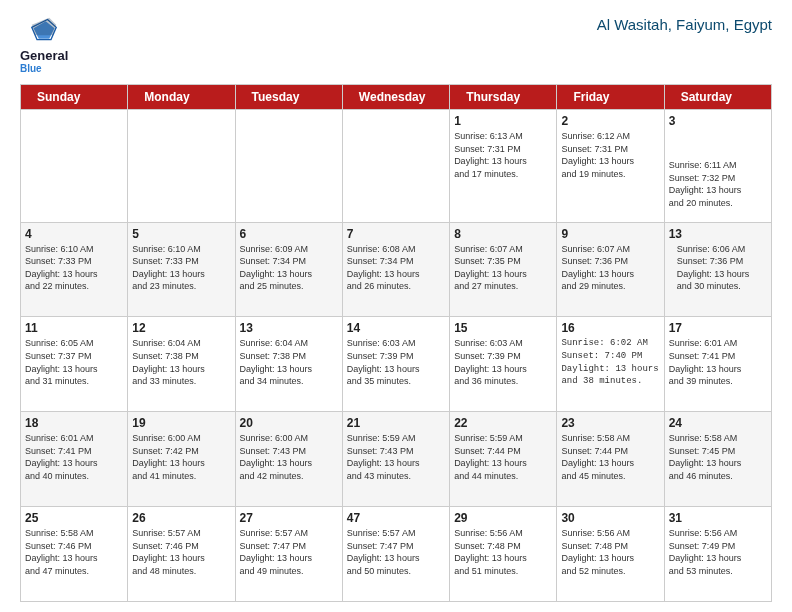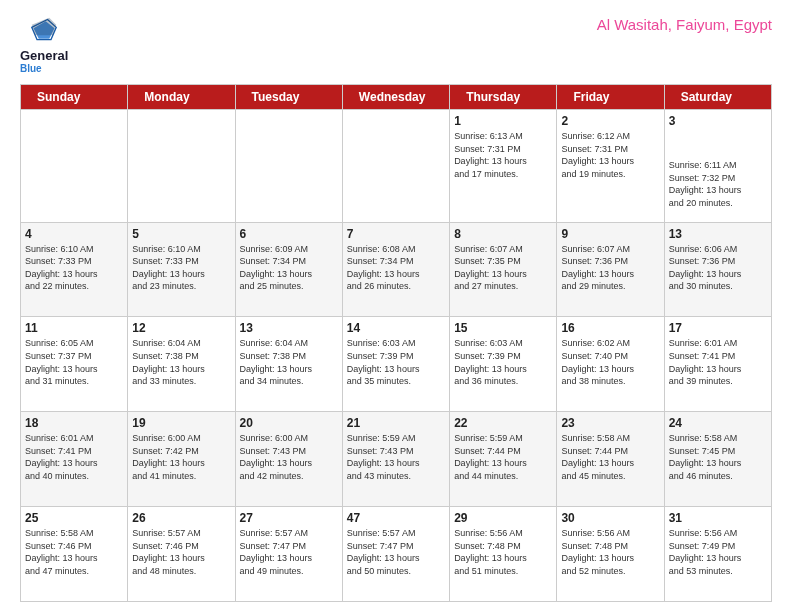--- a/index.html
+++ b/index.html
@@ -37,21 +37,21 @@
       text-align: right;
     }
     .main-title {
       font-size: 32px;
       font-weight: bold;
       color: #1a1a2e;
       line-height: 1.1;
     }
     .subtitle {
       font-size: 15px;
-      color: #ec4899;
+      color: #0c4a6e;
     }
     .calendar {
       flex: 1;
       border: 1px solid #ccc;
       border-collapse: collapse;
       width: 100%;
       table-layout: fixed;
     }
     .calendar thead tr th {
       background-color: #b91c1c;
@@ -189,21 +189,21 @@
           </td>
           <td>
             <div class="day-number">9</div>
             <div class="day-info" style="white-space: pre-line;">Sunrise: 6:07 AM
 Sunset: 7:36 PM
 Daylight: 13 hours
 and 29 minutes.</div>
           </td>
           <td>
             <div class="day-number">13</div>
-            <div class="day-info" style="white-space: pre-line;">Sunrise: 6:06 AM
+            <div class="day-info" style="white-space: pre-line; margin-left: 8px;">Sunrise: 6:06 AM
 Sunset: 7:36 PM
 Daylight: 13 hours
 and 30 minutes.</div>
           </td>
         </tr>
         <tr>
           <td>
             <div class="day-number">11</div>
             <div class="day-info" style="white-space: pre-line;">Sunrise: 6:05 AM
 Sunset: 7:37 PM
@@ -233,21 +233,21 @@
           </td>
           <td>
             <div class="day-number">15</div>
             <div class="day-info" style="white-space: pre-line;">Sunrise: 6:03 AM
 Sunset: 7:39 PM
 Daylight: 13 hours
 and 36 minutes.</div>
           </td>
           <td>
             <div class="day-number">16</div>
-            <div class="day-info" style="white-space: pre-line;">Sunrise: 6:02 AM
+            <div class="day-info" style="white-space: pre-line; font-family: Liberation Mono, monospace;">Sunrise: 6:02 AM
 Sunset: 7:40 PM
 Daylight: 13 hours
 and 38 minutes.</div>
           </td>
           <td>
             <div class="day-number">17</div>
             <div class="day-info" style="white-space: pre-line;">Sunrise: 6:01 AM
 Sunset: 7:41 PM
 Daylight: 13 hours
 and 39 minutes.</div>

